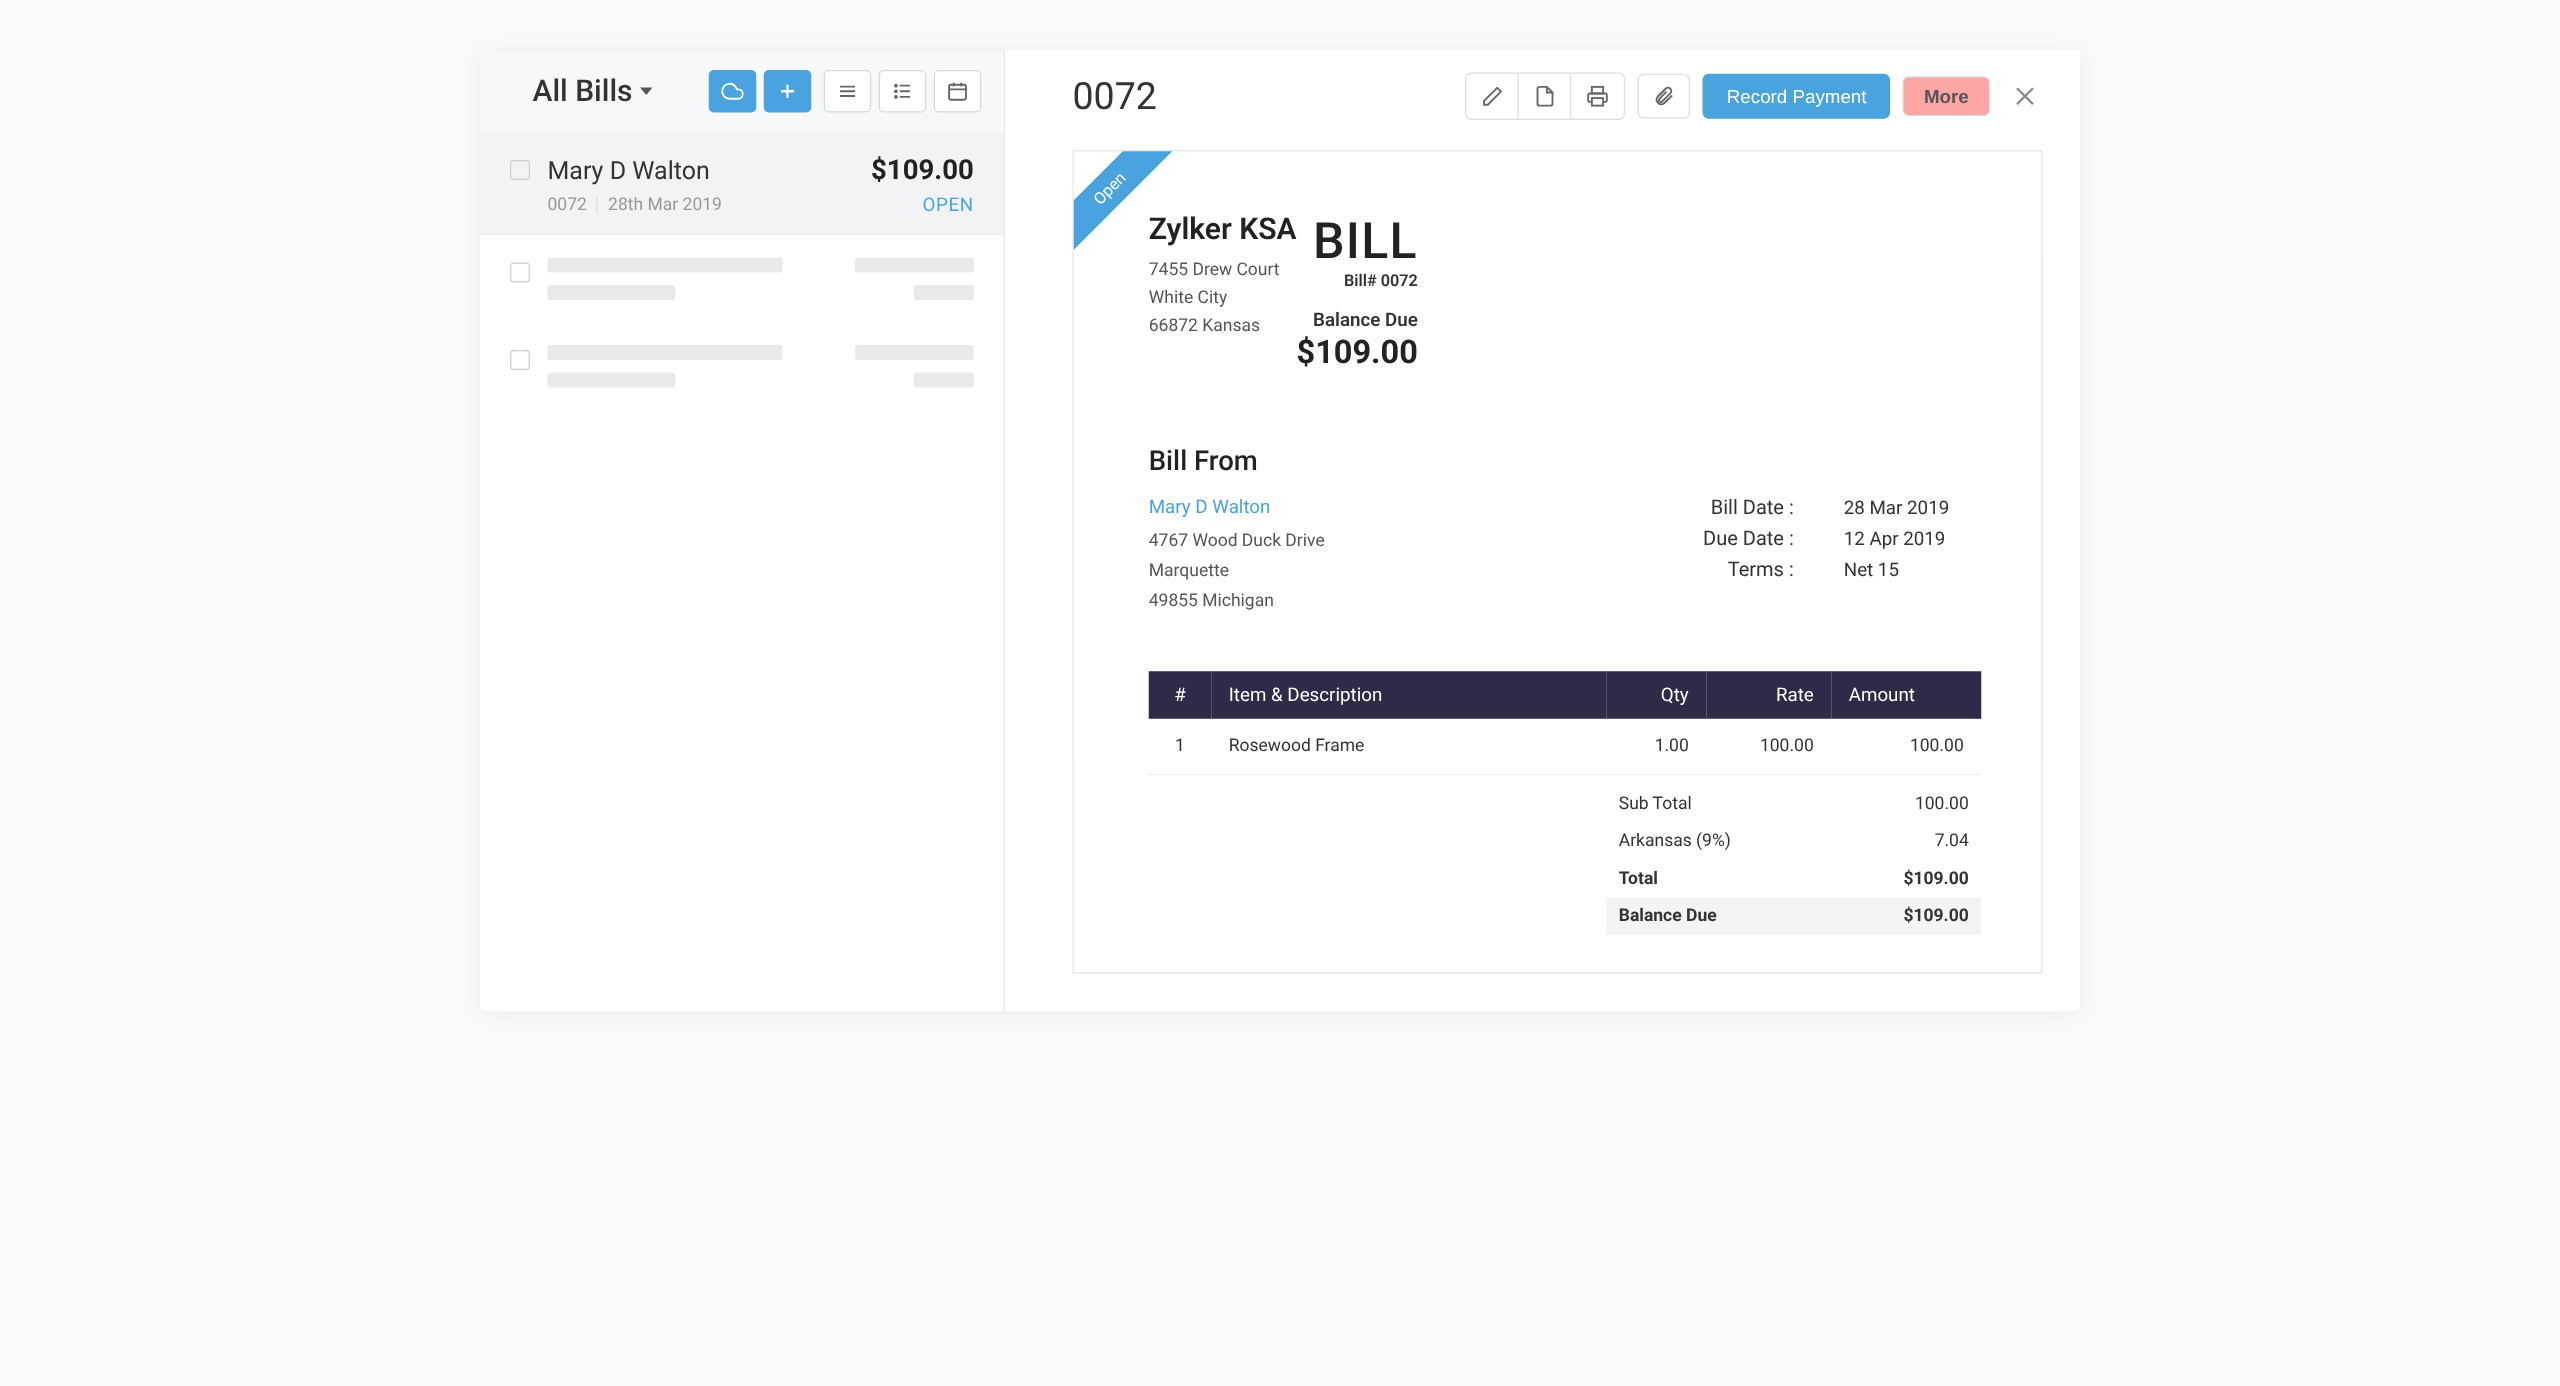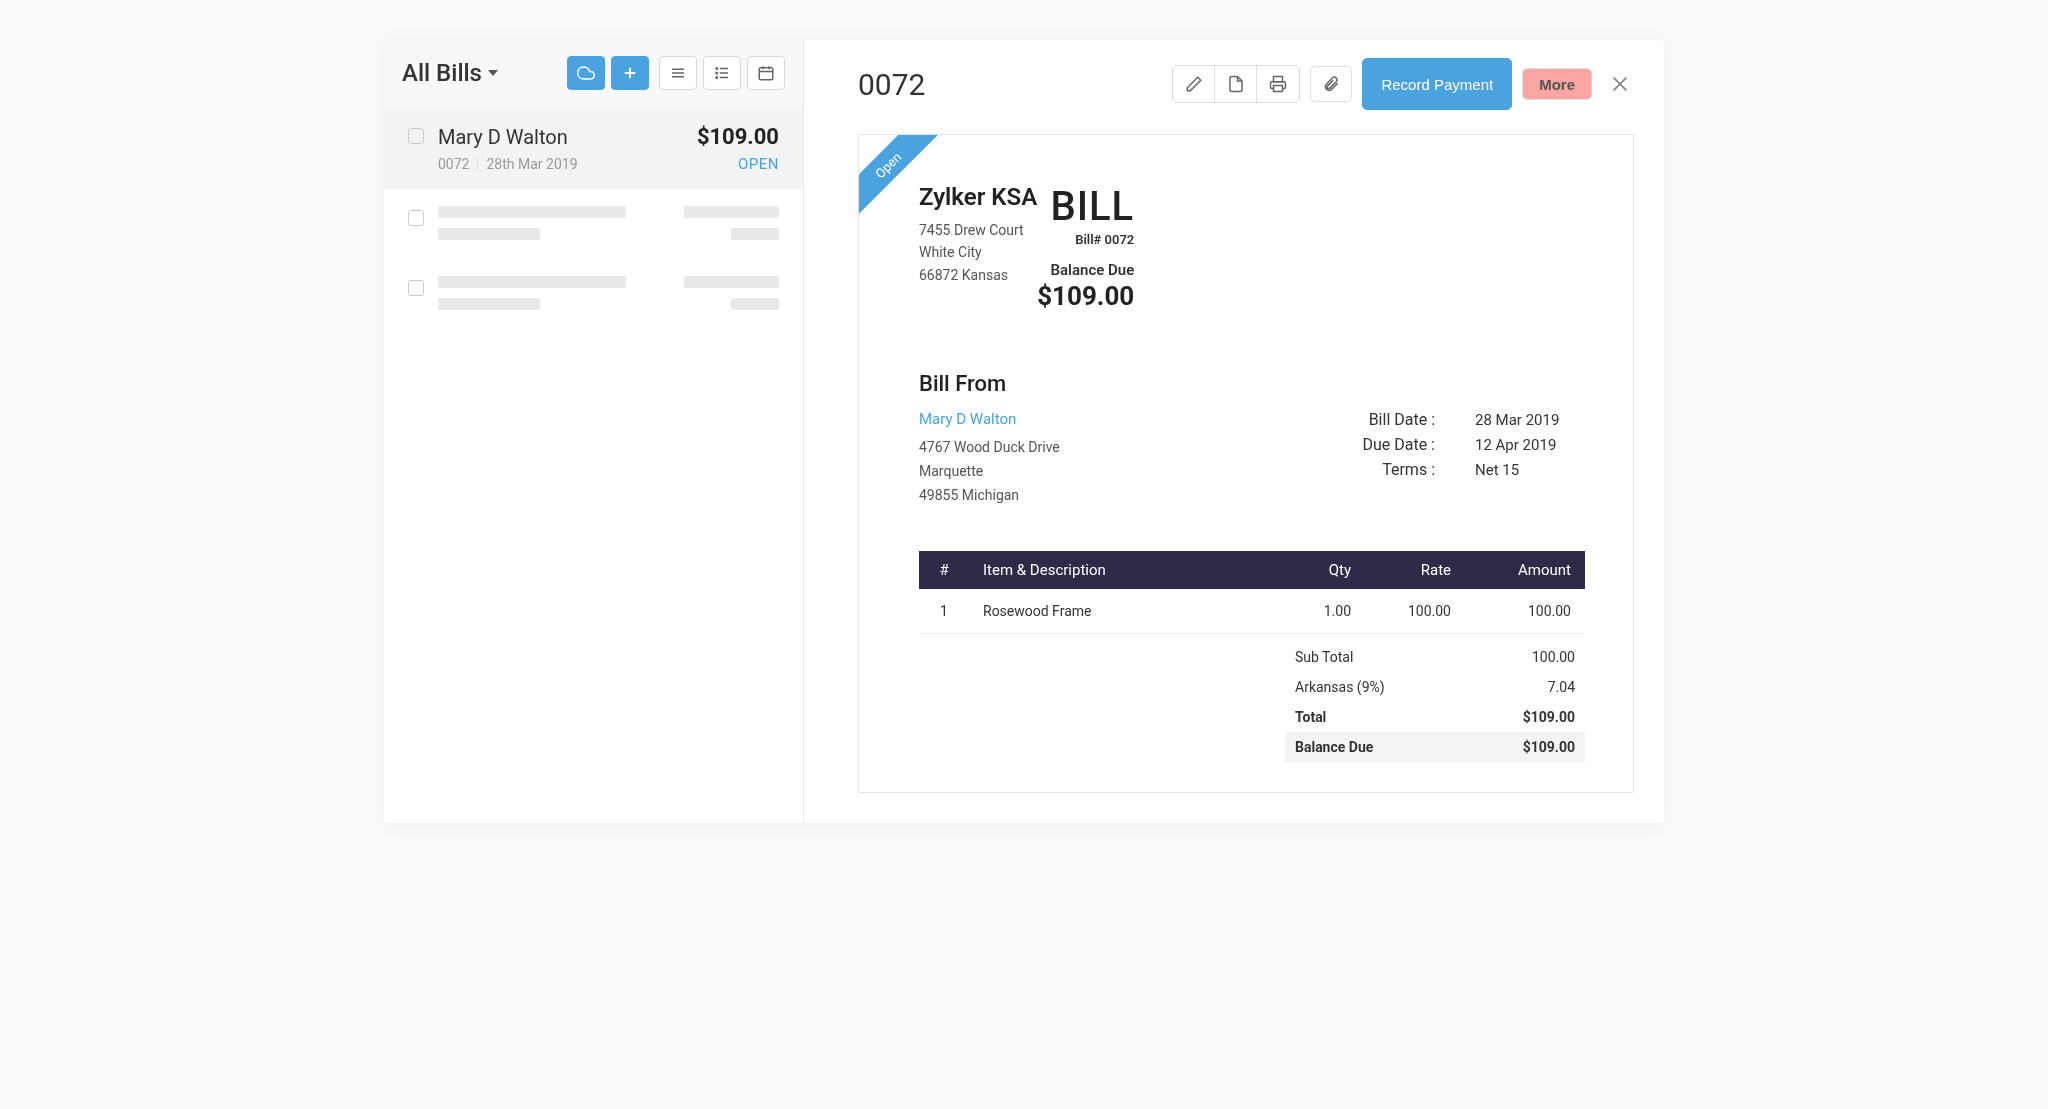--- a/index.html
+++ b/index.html
@@ -34,20 +34,21 @@
   }
   .filter-dropdown {
     font-size: 24px;
     font-weight: 500;
     color: #333;
     display: flex;
     align-items: center;
     gap: 6px;
     cursor: pointer;
     margin-right: auto;
+    margin-left: 24px;
   }
   .caret-down {
     width: 0; height: 0;
     border-left: 5px solid transparent;
     border-right: 5px solid transparent;
     border-top: 6px solid #555;
   }
   .btn-group { display: flex; gap: 6px; }
   .icon-btn {
     width: 38px; height: 34px;
@@ -154,21 +155,21 @@
     display: flex; align-items: center; justify-content: center;
     cursor: pointer;
     color: #666;
   }
   .btn-primary {
     background: #4aa3df;
     color: #fff;
     border: 1px solid #4aa3df;
     border-radius: 5px;
     padding: 0 18px;
-    height: 52px;
+    height: 36px;
     font-size: 15px;
     cursor: pointer;
     display: flex; align-items: center;
   }
   .btn-default {
     background: #fca5a5;
     color: #555;
     border: 1px solid #ddd;
     border-radius: 5px;
     padding: 0 16px;
@@ -239,21 +240,21 @@
     background: #2e2a47;
     color: #fff;
     font-weight: 400;
     font-size: 15px;
     padding: 10px 14px;
   }
   .items th:nth-child(1){ width: 50px; text-align: center;}
   .items th:nth-child(2){ text-align: left;}
   .items th:nth-child(3){ width: 80px; text-align: right;}
   .items th:nth-child(4){ width: 100px; text-align: right;}
-  .items th:nth-child(5){ width: 120px; text-align: right;}
+  .items th:nth-child(5){ width: 120px; text-align: left;}
   .items tbody td {
     padding: 14px;
     font-size: 14px;
     color: #333;
     border-bottom: 1px solid #f0f0f0;
   }
   .items tbody td:nth-child(1){ text-align: center;}
   .items tbody td:nth-child(3),
   .items tbody td:nth-child(4),
   .items tbody td:nth-child(5){ text-align: right;}

